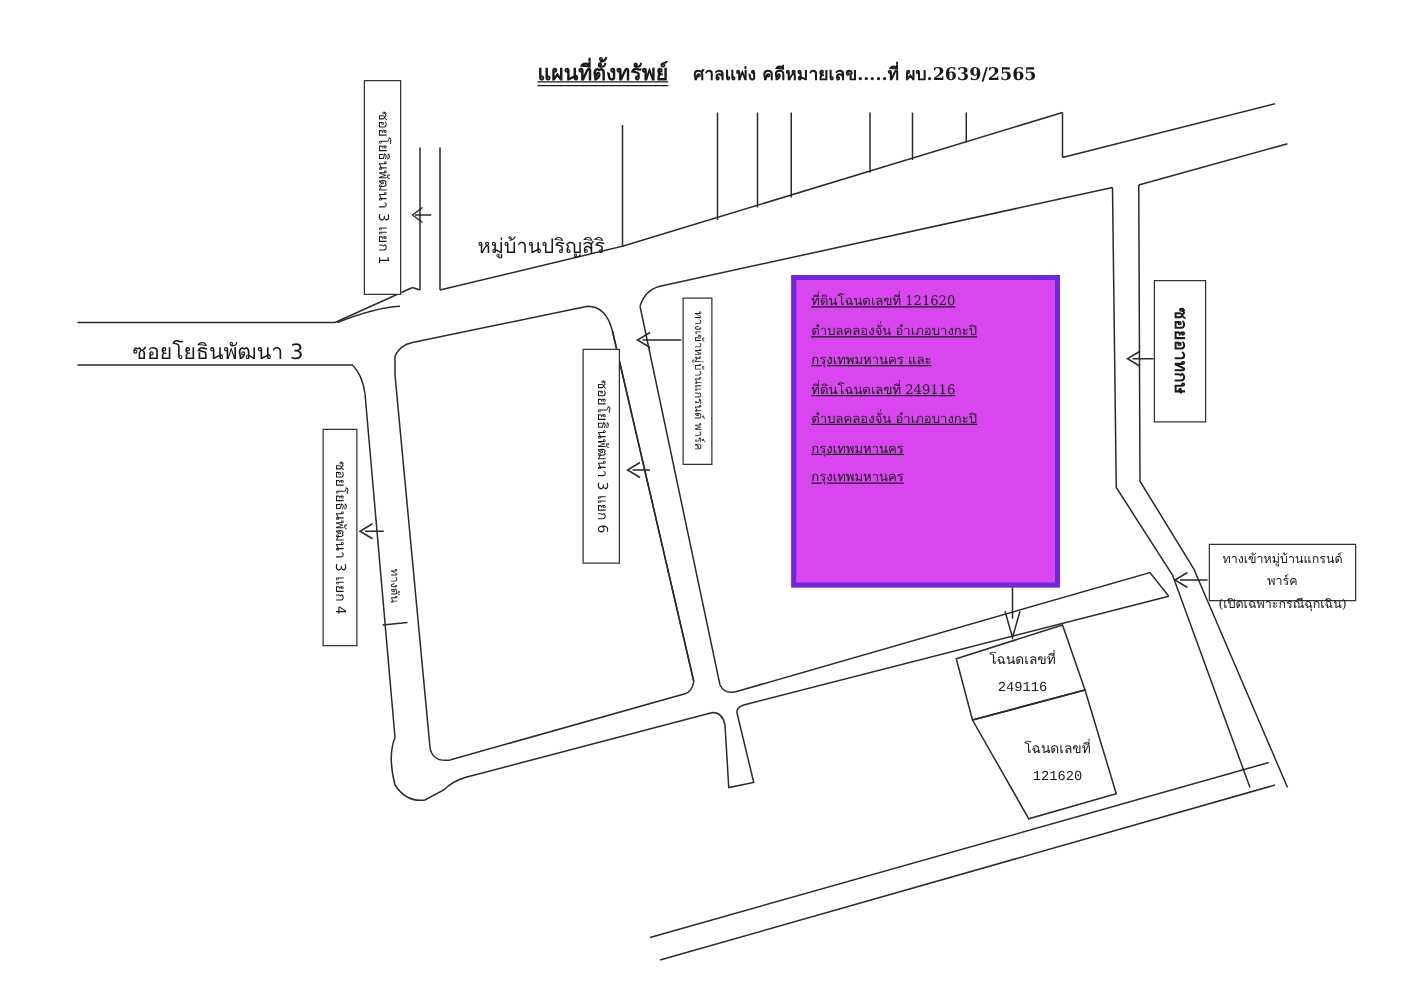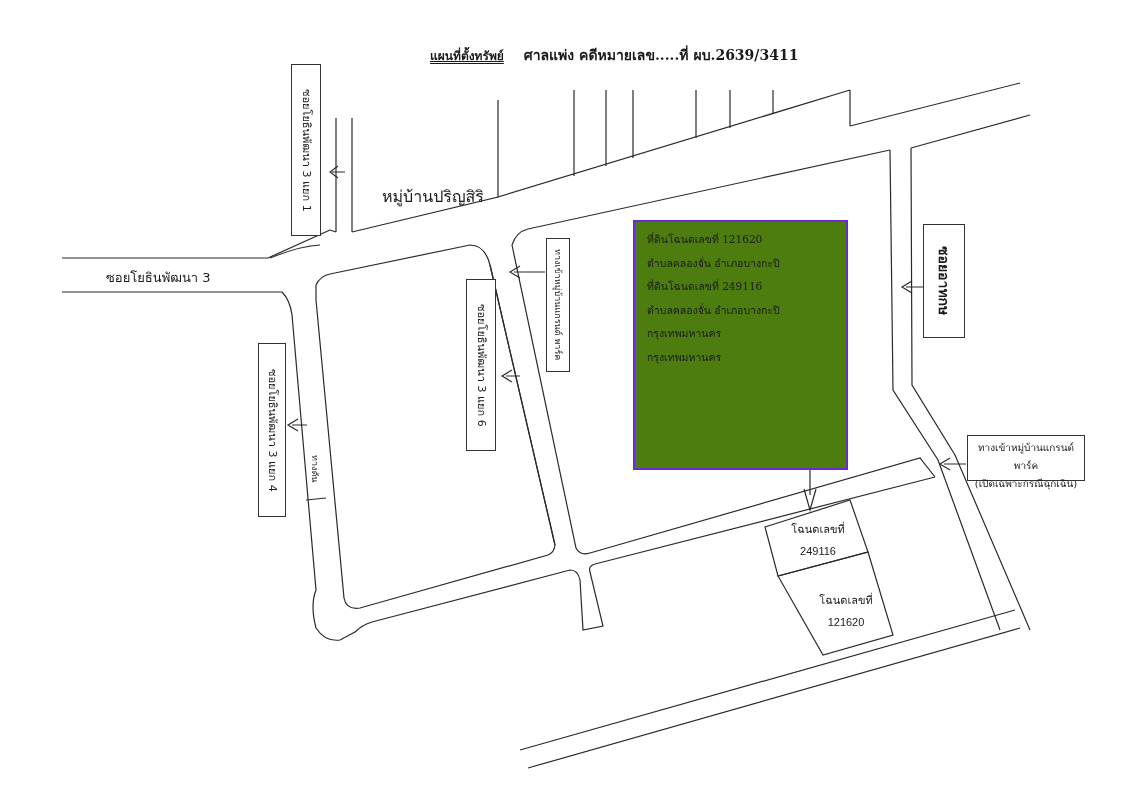--- a/index.html
+++ b/index.html
@@ -1,28 +1,28 @@
 <!DOCTYPE html>
 <html><head>
 <meta charset="utf-8">
 <style>
   html, body { margin:0; padding:0; background:#ffffff; }
   body { width:1123px; height:800px; position:relative; overflow:hidden; font-family:"DejaVu Serif", serif; color:#1a1a1a; }
   svg.map { position:absolute; left:0; top:0; }
   .title { position:absolute; left:430px; top:44px; font-size:17px; white-space:nowrap; font-weight:bold; }
-  .title .main { font-size:12px; text-decoration:underline; text-decoration-style:double; margin-right:14px; }
+  .title .main { font-size:17px; text-decoration:underline; text-decoration-style:double; margin-right:14px; }
   .title .sub { font-size:14px; }
   .lbl { position:absolute; font-family:"DejaVu Sans", sans-serif; font-size:12px; white-space:nowrap; }
   .vbox { position:absolute; border:1px solid #333; background:#fff; display:flex; align-items:center; justify-content:center; }
   .vbox span { writing-mode:vertical-rl; font-family:"DejaVu Sans", sans-serif; font-size:11px; white-space:nowrap; }
   .vbox.big span { font-size:14px; font-weight:bold; }
-  .infobox { position:absolute; left:633px; top:220px; width:215px; height:250px; border:2px solid #6d28d9; background:#4d7c0f; padding:6px 0 0 12px; box-sizing:border-box; }
+  .infobox { position:absolute; left:633px; top:220px; width:215px; height:250px; border:4px solid #6d28d9; background:#d946ef; padding:6px 0 0 12px; box-sizing:border-box;text-decoration:underline; }
   .infobox div { font-family:"DejaVu Serif", serif; font-size:10.5px; height:23.5px; line-height:23.5px; white-space:nowrap; }
   .hbox { position:absolute; border:1px solid #333; background:#fff; font-family:"DejaVu Serif", serif; font-size:10px; text-align:center; line-height:18px; }
-  .parcel { position:absolute; font-family:Liberation Sans, sans-serif; font-size:11px; text-align:center; line-height:22px; }
+  .parcel { position:absolute; font-family:Liberation Mono, monospace; font-size:11px; text-align:center; line-height:22px; }
 </style>
 </head>
 <body>
 
 <svg class="map" width="1123" height="800" viewBox="0 0 1123 800" fill="none" stroke="#2a2a2a" stroke-width="1.2">
 
   <path d="M62 258 L268 258 L330 230"></path>
   <path d="M62 292 L282 292 Q290 300 292 315"></path>
 
   <path d="M336 118 L336 232"></path>
@@ -65,24 +65,24 @@
   <path d="M545 272 L514 272 M520 266 L510 272 L520 278"></path>
   <path d="M520 376 L506 376 M512 370 L502 376 L512 382"></path>
   <path d="M307 425 L292 425 M298 419 L288 425 L298 431"></path>
   <path d="M923 287 L906 287 M912 281 L902 287 L912 293"></path>
   <path d="M966 464 L944 464 M950 458 L940 464 L950 470"></path>
   <path d="M810 462 L810 495 M804 489 L810 510 L816 489"></path>
 </svg>
 
 <div class="title">
   <span class="main">แผนที่ตั้งทรัพย์</span>
-  <span class="sub">ศาลแพ่ง คดีหมายเลข.....ที่ ผบ.2639/3411</span>
+  <span class="sub">ศาลแพ่ง คดีหมายเลข.....ที่ ผบ.2639/2565</span>
 </div>
 
-<div class="lbl" style="left:106px; top:267px; font-size:13px;">ซอยโยธินพัฒนา   3</div>
+<div class="lbl" style="left:106px; top:267px; font-size:17px;">ซอยโยธินพัฒนา   3</div>
 
 <div class="vbox" style="left:291px; top:64px; width:28px; height:170px;">
   <span>ซอยโยธินพัฒนา   3 แยก   1</span>
 </div>
 
 <div class="lbl" style="left:382px; top:184px; font-size:16px;">หมู่บ้านปริญสิริ</div>
 
 <div class="vbox" style="left:258px; top:343px; width:26px; height:172px;">
   <span>ซอยโยธินพัฒนา   3 แยก   4</span>
 </div>
@@ -93,20 +93,21 @@
   <span>ซอยโยธินพัฒนา   3 แยก   6</span>
 </div>
 
 <div class="vbox" style="left:546px; top:238px; width:22px; height:132px;">
   <span style="font-size:9px;">ทางเข้าหมู่บ้านแกรนด์ พาร์ค</span>
 </div>
 
 <div class="infobox">
   <div>ที่ดินโฉนดเลขที่ 121620</div>
   <div>ตำบลคลองจั่น อำเภอบางกะปิ</div>
+  <div>กรุงเทพมหานคร และ</div>
   <div>ที่ดินโฉนดเลขที่ 249116</div>
   <div>ตำบลคลองจั่น อำเภอบางกะปิ</div>
   <div>กรุงเทพมหานคร</div>
   <div>กรุงเทพมหานคร</div>
 </div>
 
 <div class="vbox big" style="left:923px; top:224px; width:40px; height:112px;">
   <span>ซอยอาทกษ</span>
 </div>
 

